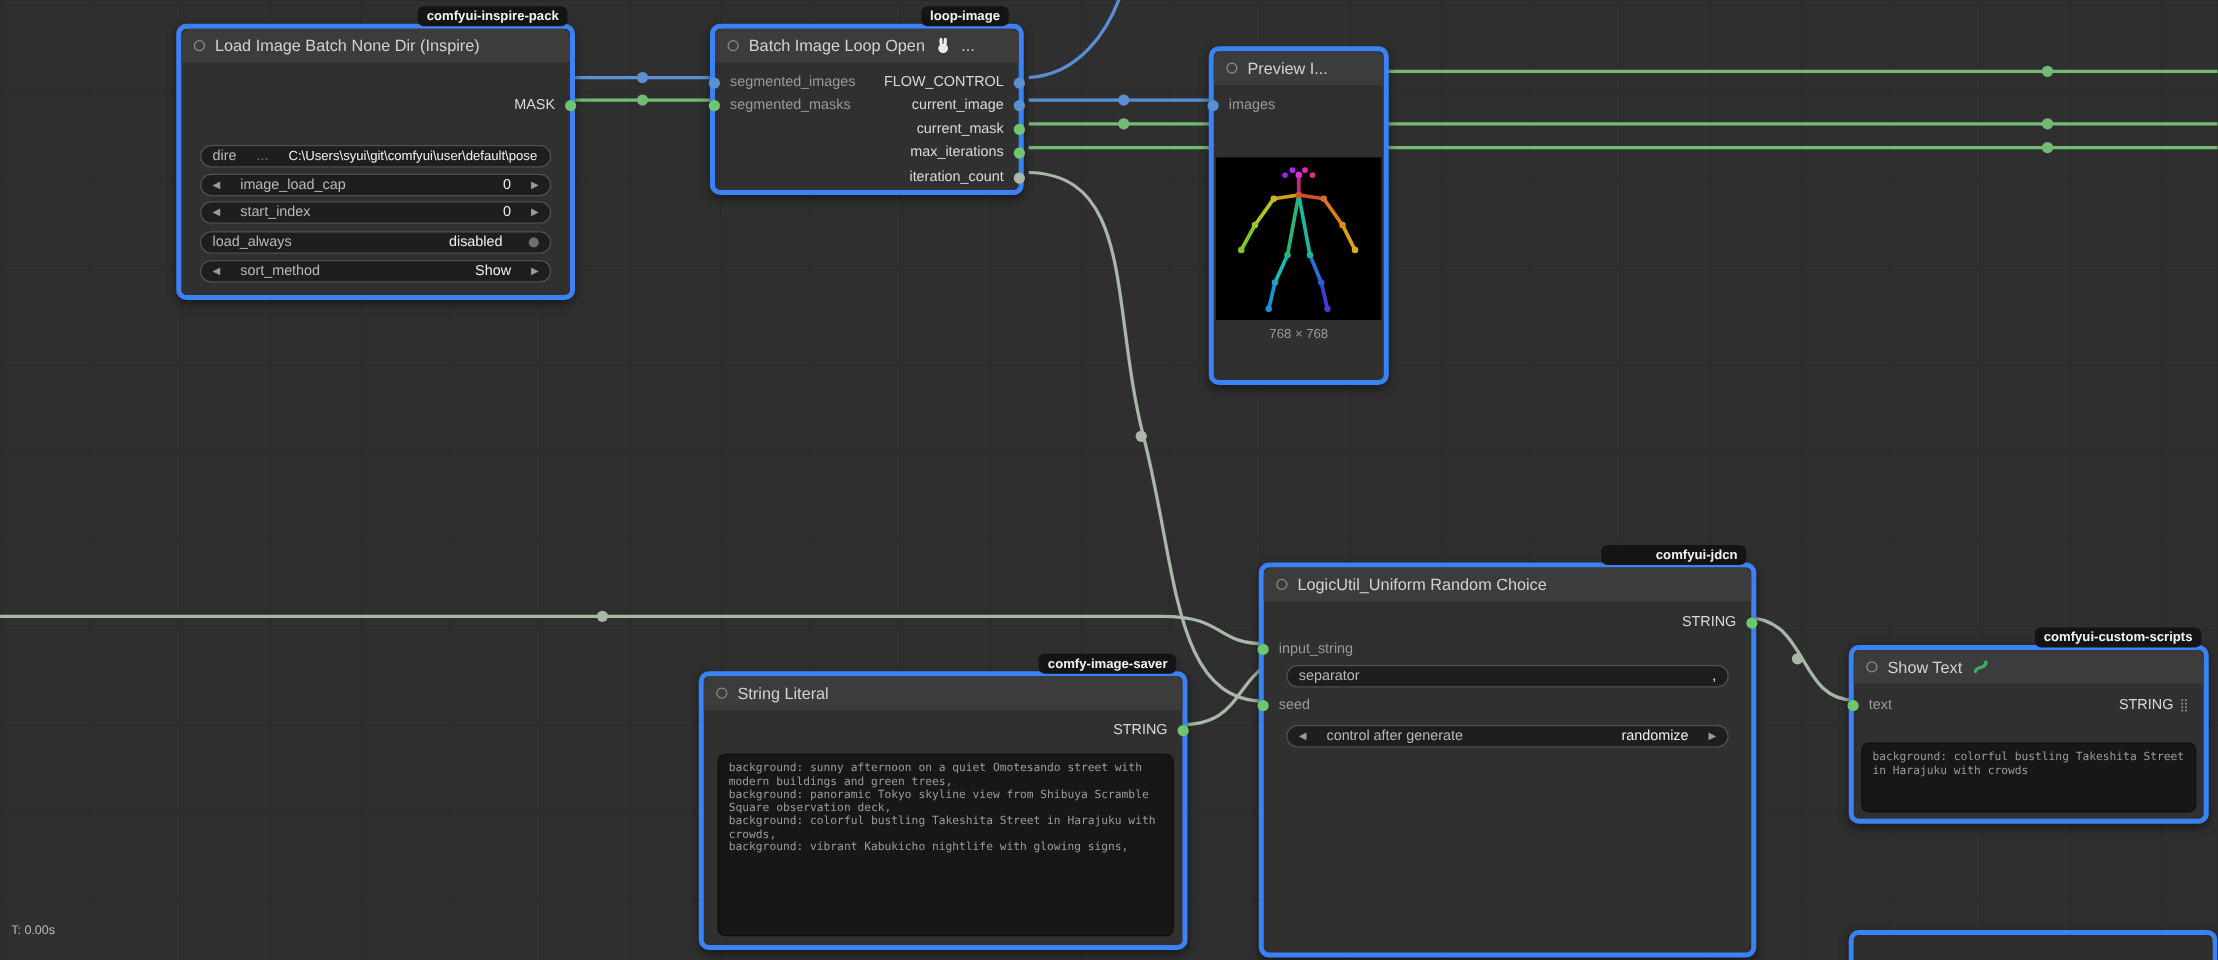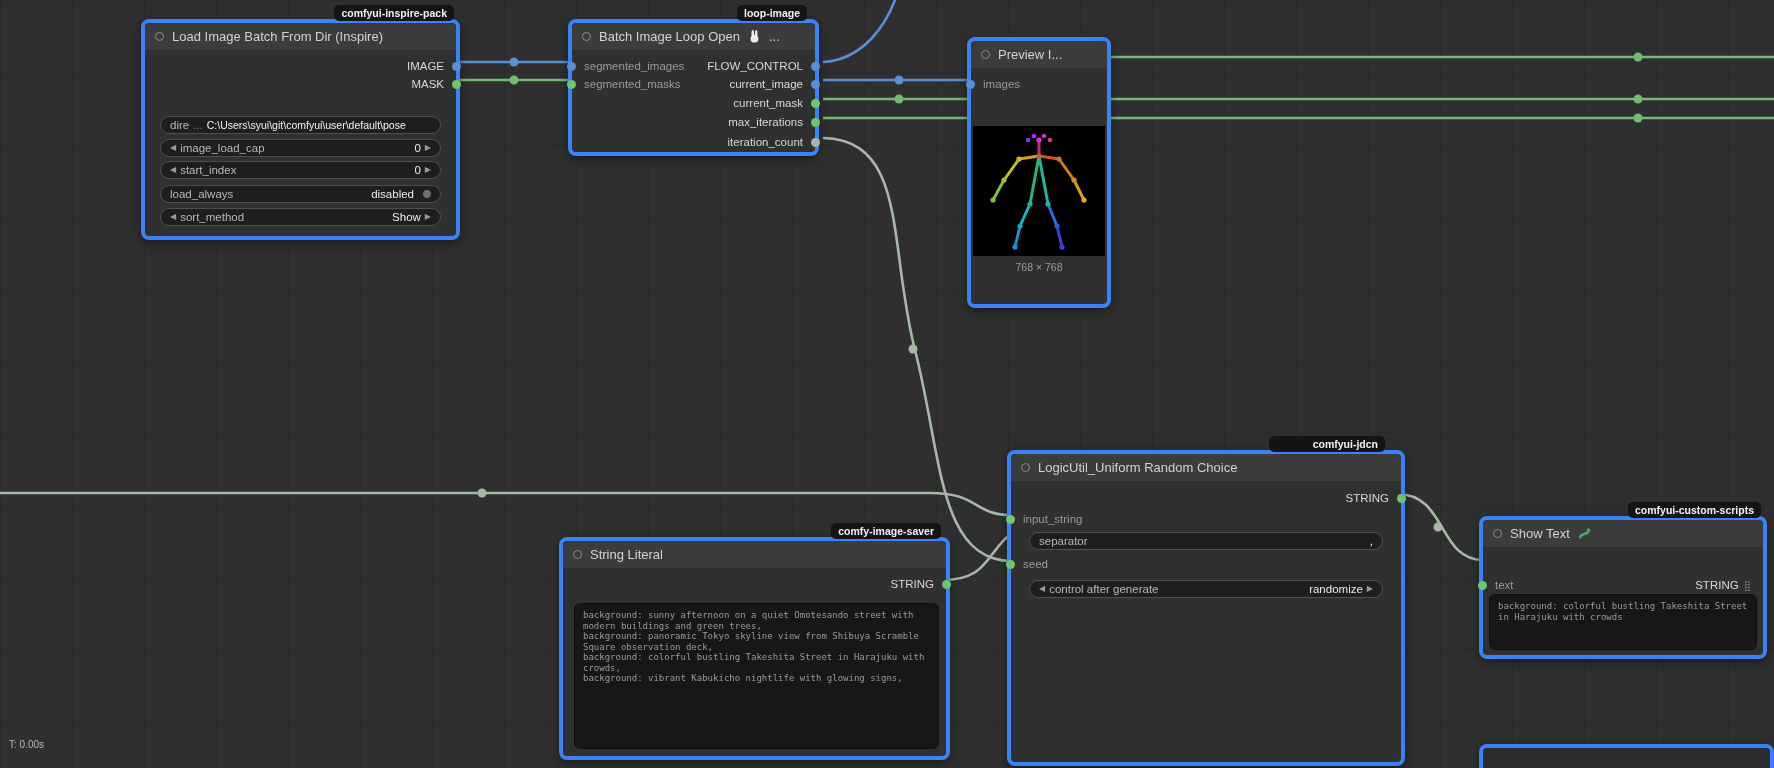--- a/index.html
+++ b/index.html
@@ -31,21 +31,21 @@
   .in-label{color:#9a9a9a;margin-right:auto;}
   .out-label{color:#d8d8d8;margin-left:auto;}
   .slot-dot{position:absolute;width:9px;height:9px;border-radius:50%;top:50%;margin-top:-4.5px;}
   .slot-dot.in{left:-5px;} .slot-dot.out{right:-5px;}
   .slot-dot.blue{background:var(--slot-blue);}
   .slot-dot.green{background:var(--slot-green);}
   .slot-dot.gray{background:var(--slot-gray);}
   .slot-dot.pale{background:var(--wire-pale);}
   .widget{position:absolute;left:15px;right:15px;height:18px;background:#1e1e1e;
     border:1px solid #4f4f4f;border-radius:10px;display:flex;align-items:center;
-    gap:4px;padding:0 9px;font-size:11.5px;color:#b8b8b8;box-sizing:border-box;white-space:nowrap;}
+    gap:16px;padding:0 9px;font-size:11.5px;color:#b8b8b8;box-sizing:border-box;white-space:nowrap;}
   .wvalue{margin-left:auto;color:#ececec;}
   .wpath{color:#f2f2f2;font-size:10.5px;overflow:hidden;}
   .wdots{color:#7d7d7d;}
   .arr-l::before{content:"◀";} .arr-r::before{content:"▶";}
   .arr-l,.arr-r{color:#9a9a9a;font-size:8px;line-height:1;}
   .knob{flex:0 0 8px;width:8px;height:8px;border-radius:50%;background:#6f6f6f;margin-left:5px;}
   .textbox{position:absolute;background:#171717;border:1px solid #0e0e0e;border-radius:6px;
     padding:6px 8px;color:#9a9a9a;font-family:"DejaVu Sans Mono",monospace;
     font-size:9px;line-height:10.5px;white-space:pre-wrap;overflow:hidden;box-sizing:border-box;}
   .res-label{position:absolute;left:0;right:0;text-align:center;color:#9a9a9a;font-size:10.5px;}
@@ -80,25 +80,21 @@
   <circle class="ldot green" cx="1638" cy="118" r="4.5"></circle>
   <circle class="ldot pale" cx="913" cy="349" r="4.5"></circle>
   <circle class="ldot pale" cx="482" cy="493" r="4.5"></circle>
   <circle class="ldot pale" cx="1438" cy="527" r="4.5"></circle>
 </svg>
 
 <div class="node" style="left:141px;top:19px;width:311px;height:213px;">
   <div class="badge" style="right:2px;">comfyui-inspire-pack</div>
   <div class="node-title">
     <span class="collapse-dot"></span>
-    <span>Load Image Batch From Dir (Inspire)</span>
-  </div>
-  <div class="row" style="top:34px;">
-    <span class="out-label">IMAGE</span>
-    <span class="slot-dot out blue"></span>
+    <span>Load Image Batch None Dir (Inspire)</span>
   </div>
   <div class="row" style="top:52px;justify-content:flex-end;">
     <span class="out-label">MASK</span>
     <span class="slot-dot out green"></span>
   </div>
   <div class="widget" style="top:93px;">
     <span>dire</span>
     <span class="wdots">...</span>
     <span class="wpath">C:\Users\syui\git\comfyui\user\default\pose</span>
   </div>
@@ -213,21 +209,21 @@
         <circle cx="42" cy="121" r="2.6" fill="#1f8fd1"></circle>
         <circle cx="84" cy="100" r="2.6" fill="#2a5fd4"></circle>
         <circle cx="89" cy="121" r="2.6" fill="#3f3fd4"></circle>
       </g>
     </svg>
   </div>
   <div class="res-label" style="top:220px;">768 × 768</div>
 </div>
 
 <div class="node" style="left:1007px;top:450px;width:390px;height:308px;">
-  <div class="badge" style="right:16px;padding-left:44px;">comfyui-jdcn</div>
+  <div class="badge" style="right:4px;padding-left:44px;">comfyui-jdcn</div>
   <div class="node-title">
     <span class="collapse-dot"></span>
     <span>LogicUtil_Uniform Random Choice</span>
   </div>
   <div class="row" style="top:35px;">
     <span class="out-label">STRING</span>
     <span class="slot-dot out green"></span>
   </div>
   <div class="row" style="top:56px;text-align:center;">
     <span class="slot-dot in green"></span>
@@ -270,21 +266,21 @@
   <div class="node-title">
     <span class="collapse-dot"></span>
     <span>Show Text</span>
     <span class="title-icon">
       <svg width="13" height="13" viewBox="0 0 12 12">
         <path d="M2.2,9.5 C2.2,5.5 9.8,7.5 9.8,3.2" stroke="#3fae6a" stroke-width="2.4" fill="none" stroke-linecap="round"></path>
         <circle cx="9.8" cy="2.6" r="1.4" fill="#3fae6a"></circle>
       </svg>
     </span>
   </div>
-  <div class="row" style="top:35px;margin-top:21px;">
+  <div class="row" style="top:35px;">
     <span class="slot-dot in green"></span>
     <span class="in-label">text</span>
     <span class="out-label">STRING</span>
     <span class="grip"></span>
   </div>
   <div class="textbox" style="left:6px;right:6px;top:74px;height:56px;">background: colorful bustling Takeshita Street in Harajuku with crowds</div>
 </div>
 
 <div class="node" style="left:1479px;top:744px;width:287px;height:40px;background:#282828;">
   <div class="node-title" style="background:#2e2e2e;"></div>

